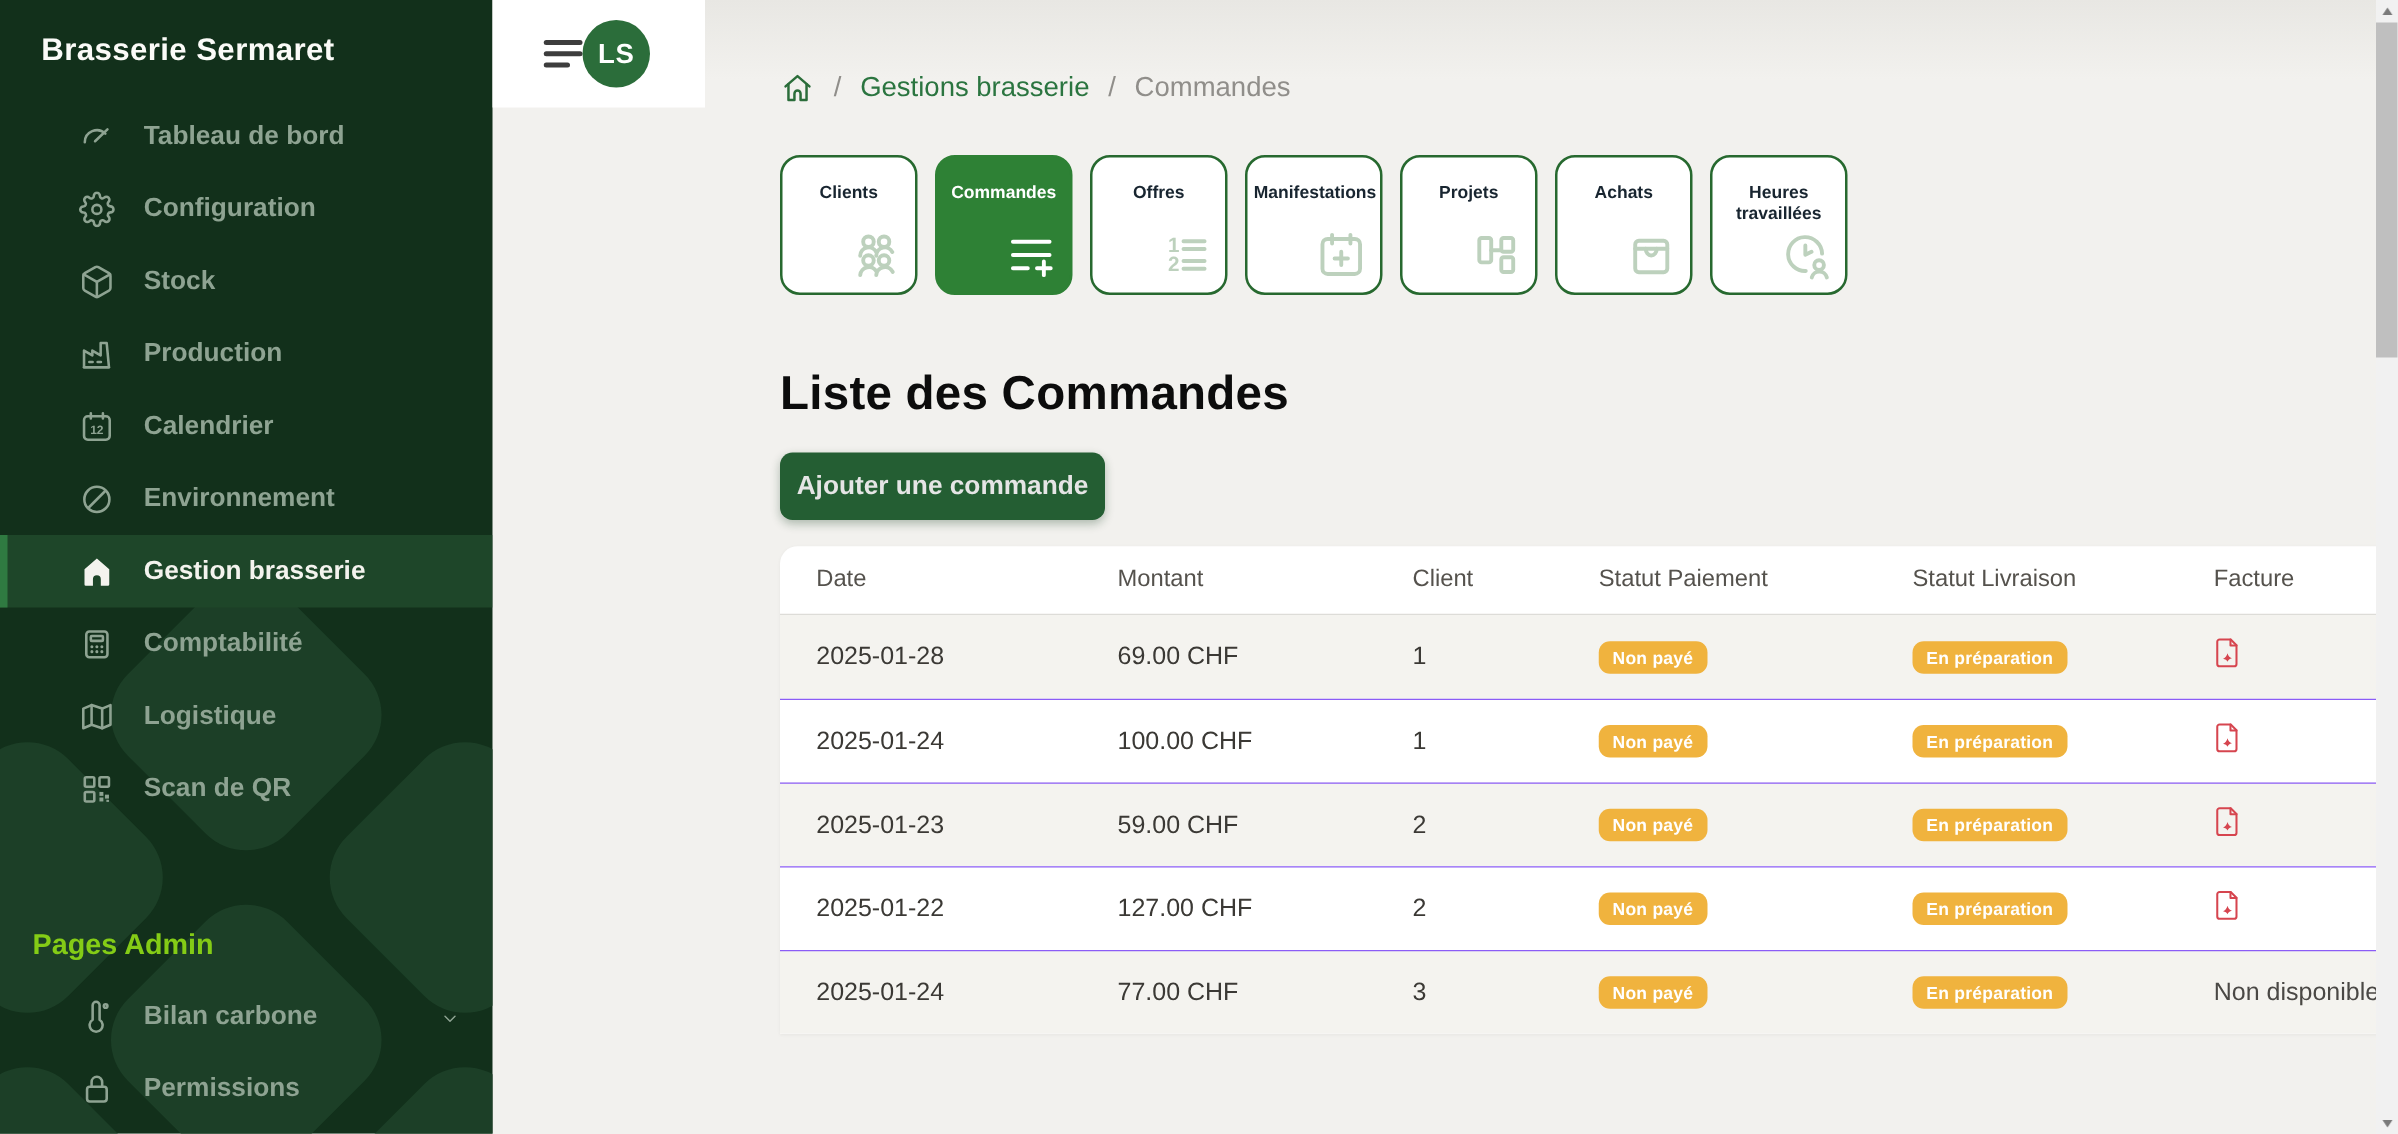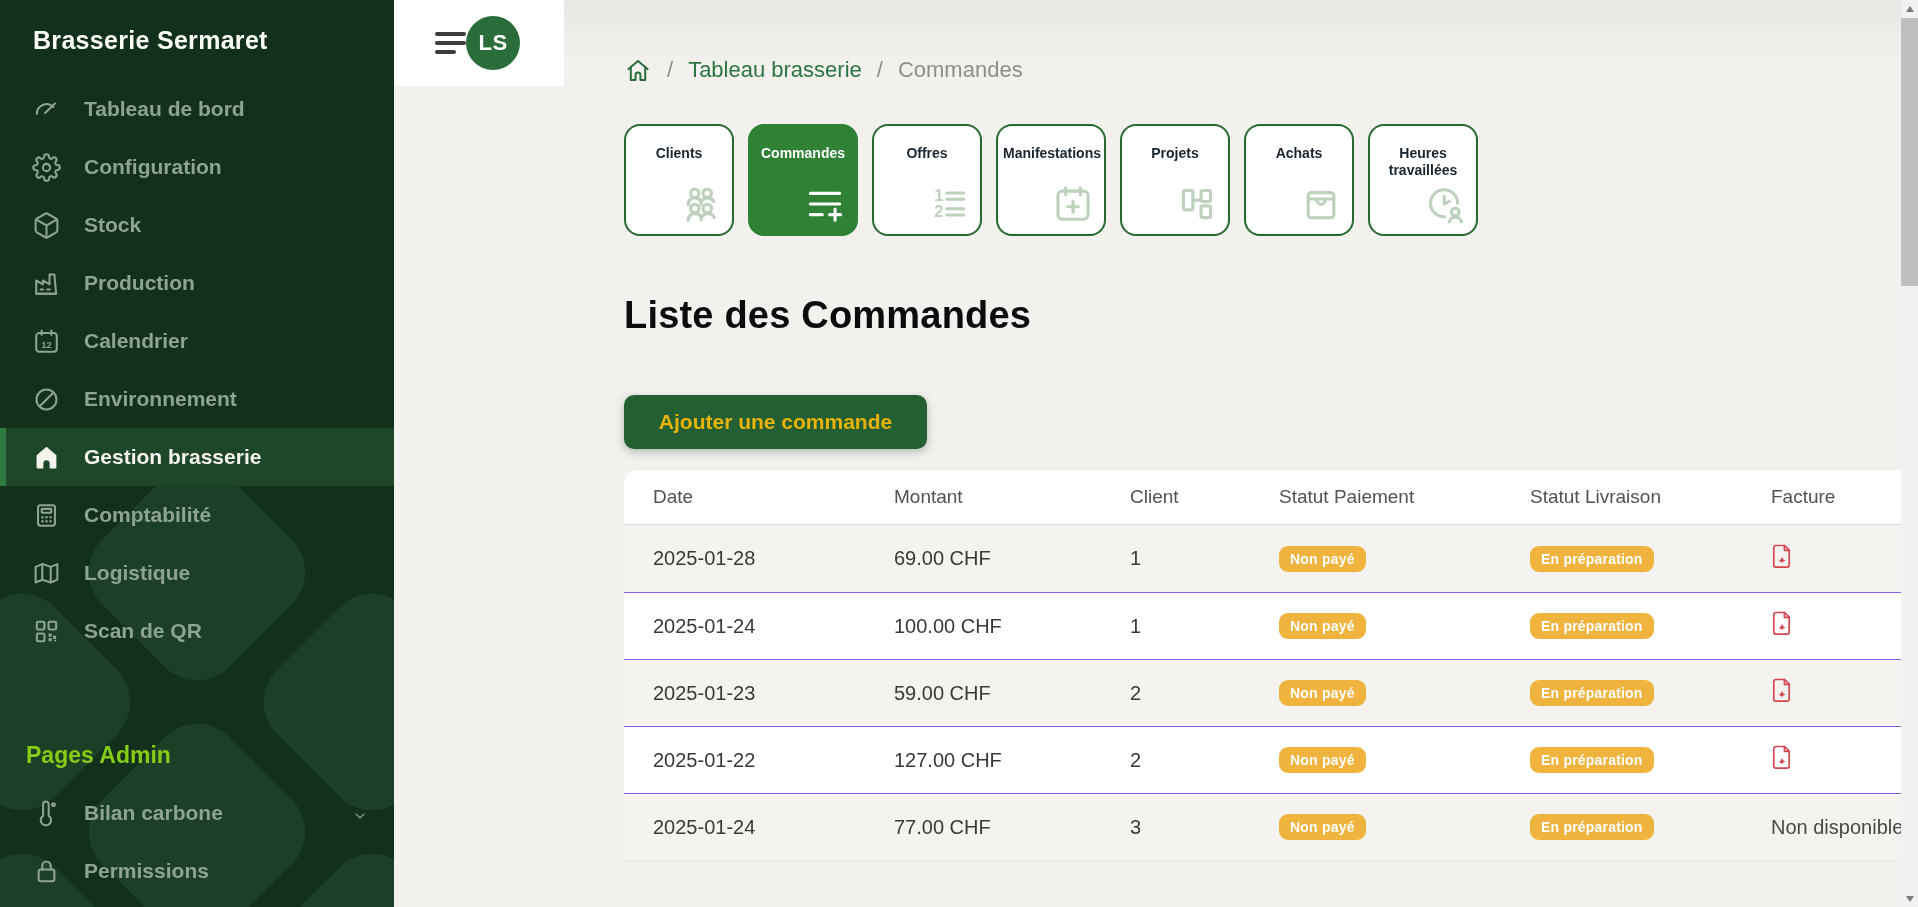--- a/index.html
+++ b/index.html
@@ -17,21 +17,21 @@
     background:#12301b; position:relative; overflow:hidden;
   }
   .deco { position:absolute; background:#1c3f27; border-radius:46px; transform:rotate(45deg); z-index:0; }
   .brand {
     position:relative; z-index:2; padding:26px 0 0 33px;
     font-size:25px; font-weight:700; color:#fbfbf8; letter-spacing:.3px;
   }
   .nav { position:relative; z-index:2; margin-top:25px; }
   .nav-item {
     height:58px; display:flex; align-items:center; gap:23px;
-    padding-left:32px; font-size:21px; font-weight:600; color:#8ea392;
+    padding-left:63px; font-size:21px; font-weight:600; color:#8ea392;
     cursor:pointer; position:relative;
   }
   .nav-item svg { width:29px; height:29px; flex:0 0 29px; }
   .nav-item.active { background:#1e4629; color:#f4f3ee; }
   .nav-item.active::before {
     content:""; position:absolute; left:0; top:0; bottom:0; width:6px; background:#2f7a41;
   }
   .admin-block { position:relative; z-index:2; margin-top:66px; }
   .section-label {
     height:58px; display:flex; align-items:center; padding-left:26px;
@@ -75,21 +75,21 @@
     margin-top:19px; text-align:center; font-size:14px; font-weight:700;
     color:#182530; line-height:1.18; padding:0 5px;
   }
   .tab-card svg.tabic { position:absolute; right:9px; bottom:8px; width:44px; height:44px; color:#bdd1bd; }
   .tab-card.active { background:#2e8135; border-color:#2e8135; }
   .tab-card.active .lbl { color:#fff; }
   .tab-card.active svg.tabic { color:#fff; }
 
   .page-title { margin-top:58px; font-size:38px; font-weight:700; color:#0c0c0c; letter-spacing:.2px; }
   .add-btn {
-    margin-top:33px; width:303px; height:54px; background:#245e33; color:#eab308;
+    width:260px; height:54px; background:#245e33; color:#e5e5e5;
     font-family:inherit; font-size:21px; font-weight:700; border:none; border-radius:10px;
     cursor:pointer; box-shadow:0 3px 8px rgba(20,60,30,.30);
   }
 
   .orders {
     margin-top:21px; width:1386px; background:#fff;
     border-radius:14px 14px 0 0; overflow:hidden; box-shadow:0 1px 3px rgba(0,0,0,.05);
   }
   .thead, .trow { display:grid; grid-template-columns:241px 236px 149px 251px 241px 1fr; align-items:center; }
   .thead > div, .trow > div { padding-left:29px; }
@@ -279,21 +279,21 @@
     <section class="content">
 
       <div class="breadcrumb">
         <span class="home-ic" id="bc-home">
             <svg viewBox="0 0 24 24" fill="none" stroke="currentColor" stroke-width="1.7" stroke-linecap="round" stroke-linejoin="round" xmlns="http://www.w3.org/2000/svg">
               <path d="M3.8 11.2 12 4.2l8.2 7"></path>
               <path d="M5.8 9.8v10.7h4.1v-4.3a2.1 2.1 0 0 1 4.2 0v4.3h4.1V9.8"></path>
             </svg>
           </span>
         <span class="crumb-sep">/</span>
-        <span class="crumb-link">Tableau brasserie</span>
+        <span class="crumb-link">Gestions brasserie</span>
         <span class="crumb-sep">/</span>
         <span class="crumb-current">Commandes</span>
       </div>
 
       <div class="tabs" id="tabs-row">
           <div class="tab-card"><div class="lbl">Clients</div><span><svg viewBox="0 0 24 24" fill="none" stroke="currentColor" stroke-width="1.7" stroke-linecap="round" stroke-linejoin="round" xmlns="http://www.w3.org/2000/svg" class="tabic">
                 <circle cx="8.6" cy="6.2" r="2.3"></circle>
                 <circle cx="15.4" cy="6.2" r="2.3"></circle>
                 <path d="M5 12.3a3.7 3.7 0 0 1 7-1.6M12 12.3a3.7 3.7 0 0 1 7-1.6"></path>
                 <circle cx="8.6" cy="14.4" r="2.3"></circle>

